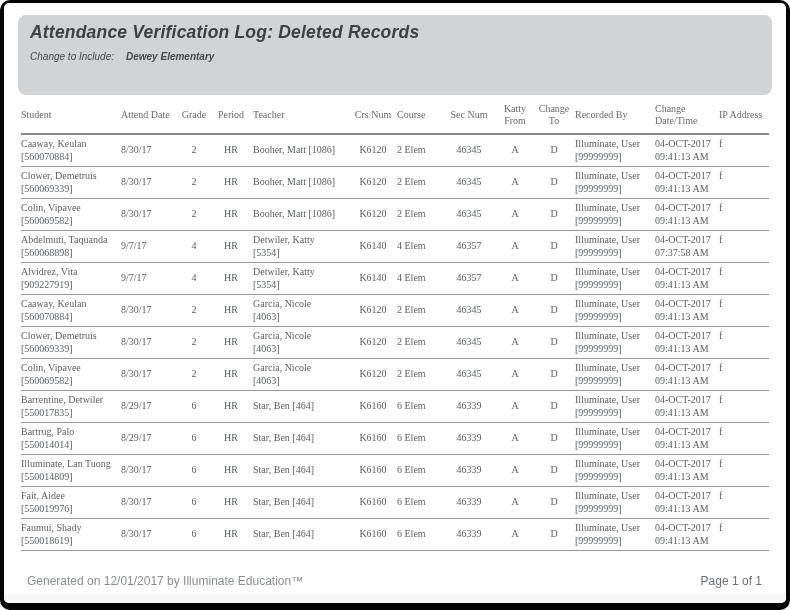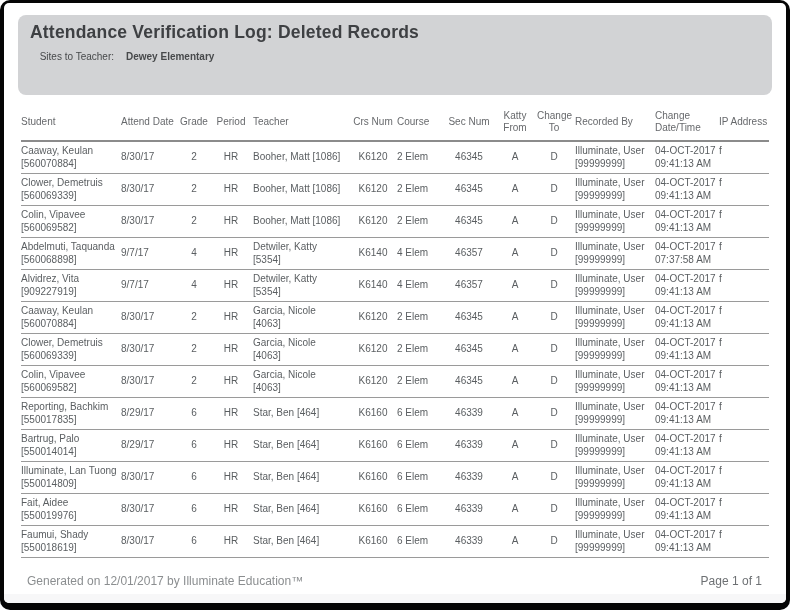--- a/index.html
+++ b/index.html
@@ -27,33 +27,34 @@
     height: 9px; background: #f7f7f8;
   }
   
   .header-band {
     position: absolute;
     left: 14px; right: 14px; top: 12px;
     height: 80px;
     background: #d2d3d5;
     border-radius: 8px;
     padding: 7px 12px 8px 12px;
+    font-style: italic;
   }
   .report-title {
     margin: 0 0 6px 0;
     font-size: 17.5px;
     font-weight: bold;
     color: #3e4043;
     letter-spacing: 0.2px;
   }
   .meta-row { display: flex; font-size: 10px; line-height: 15.5px; color: #47494b; }
   .meta-label { width: 84px; text-align: right; flex: 0 0 84px; }
   .meta-value { font-weight: bold; margin-left: 12px; }
   
-  .table-wrap { position: absolute; top: 103px; left: 17px; }
+  .table-wrap { position: absolute; top: 96px; left: 17px; font-family: Liberation Serif, serif; }
   table {
     border-collapse: collapse;
     table-layout: fixed;
     width: 748px;
     font-size: 10px;
     color: #5a5e61;
   }
   thead th {
     font-weight: normal;
     color: #67696c;
@@ -108,21 +109,21 @@
 </style>
 </head>
 <body>
 
 <div class="frame" style="background: rgb(5, 5, 5);">
   <div class="page">
 
     <div class="header-band" style="background: rgb(210, 211, 213);">
       <h1 class="report-title">Attendance Verification Log: Deleted Records</h1>
       <div class="meta-row">
-        <span class="meta-label">Sites to Teacher:</span>
+        <span class="meta-label">Change to Include:</span>
         <span class="meta-value">Dewey Elementary</span>
       </div>
     </div>
 
     <div class="table-wrap">
       <table>
         <colgroup>
             <col class="col-student">
             <col class="col-attend_date">
             <col class="col-grade">
@@ -357,21 +358,21 @@
                 <span class="line">[99999999]</span>
               </td>
               <td class="c-change_datetime">
                 <span class="line">04-OCT-2017</span>
                 <span class="line">09:41:13 AM</span>
               </td>
               <td class="c-ip_address"><span>f</span></td>
             </tr>
             <tr>
               <td class="c-student">
-                <span class="line">Reporting, Bachkim</span>
+                <span class="line">Barrentine, Detwiler</span>
                 <span class="line">[550017835]</span>
               </td>
               <td class="c-attend_date"><span>8/29/17</span></td>
               <td class="c-grade"><span>6</span></td>
               <td class="c-period"><span>HR</span></td>
               <td class="c-teacher"><span>Star, Ben [464]</span></td>
               <td class="c-crs_num"><span>K6160</span></td>
               <td class="c-course"><span>6 Elem</span></td>
               <td class="c-sec_num"><span>46339</span></td>
               <td class="c-change_from"><span>A</span></td>

